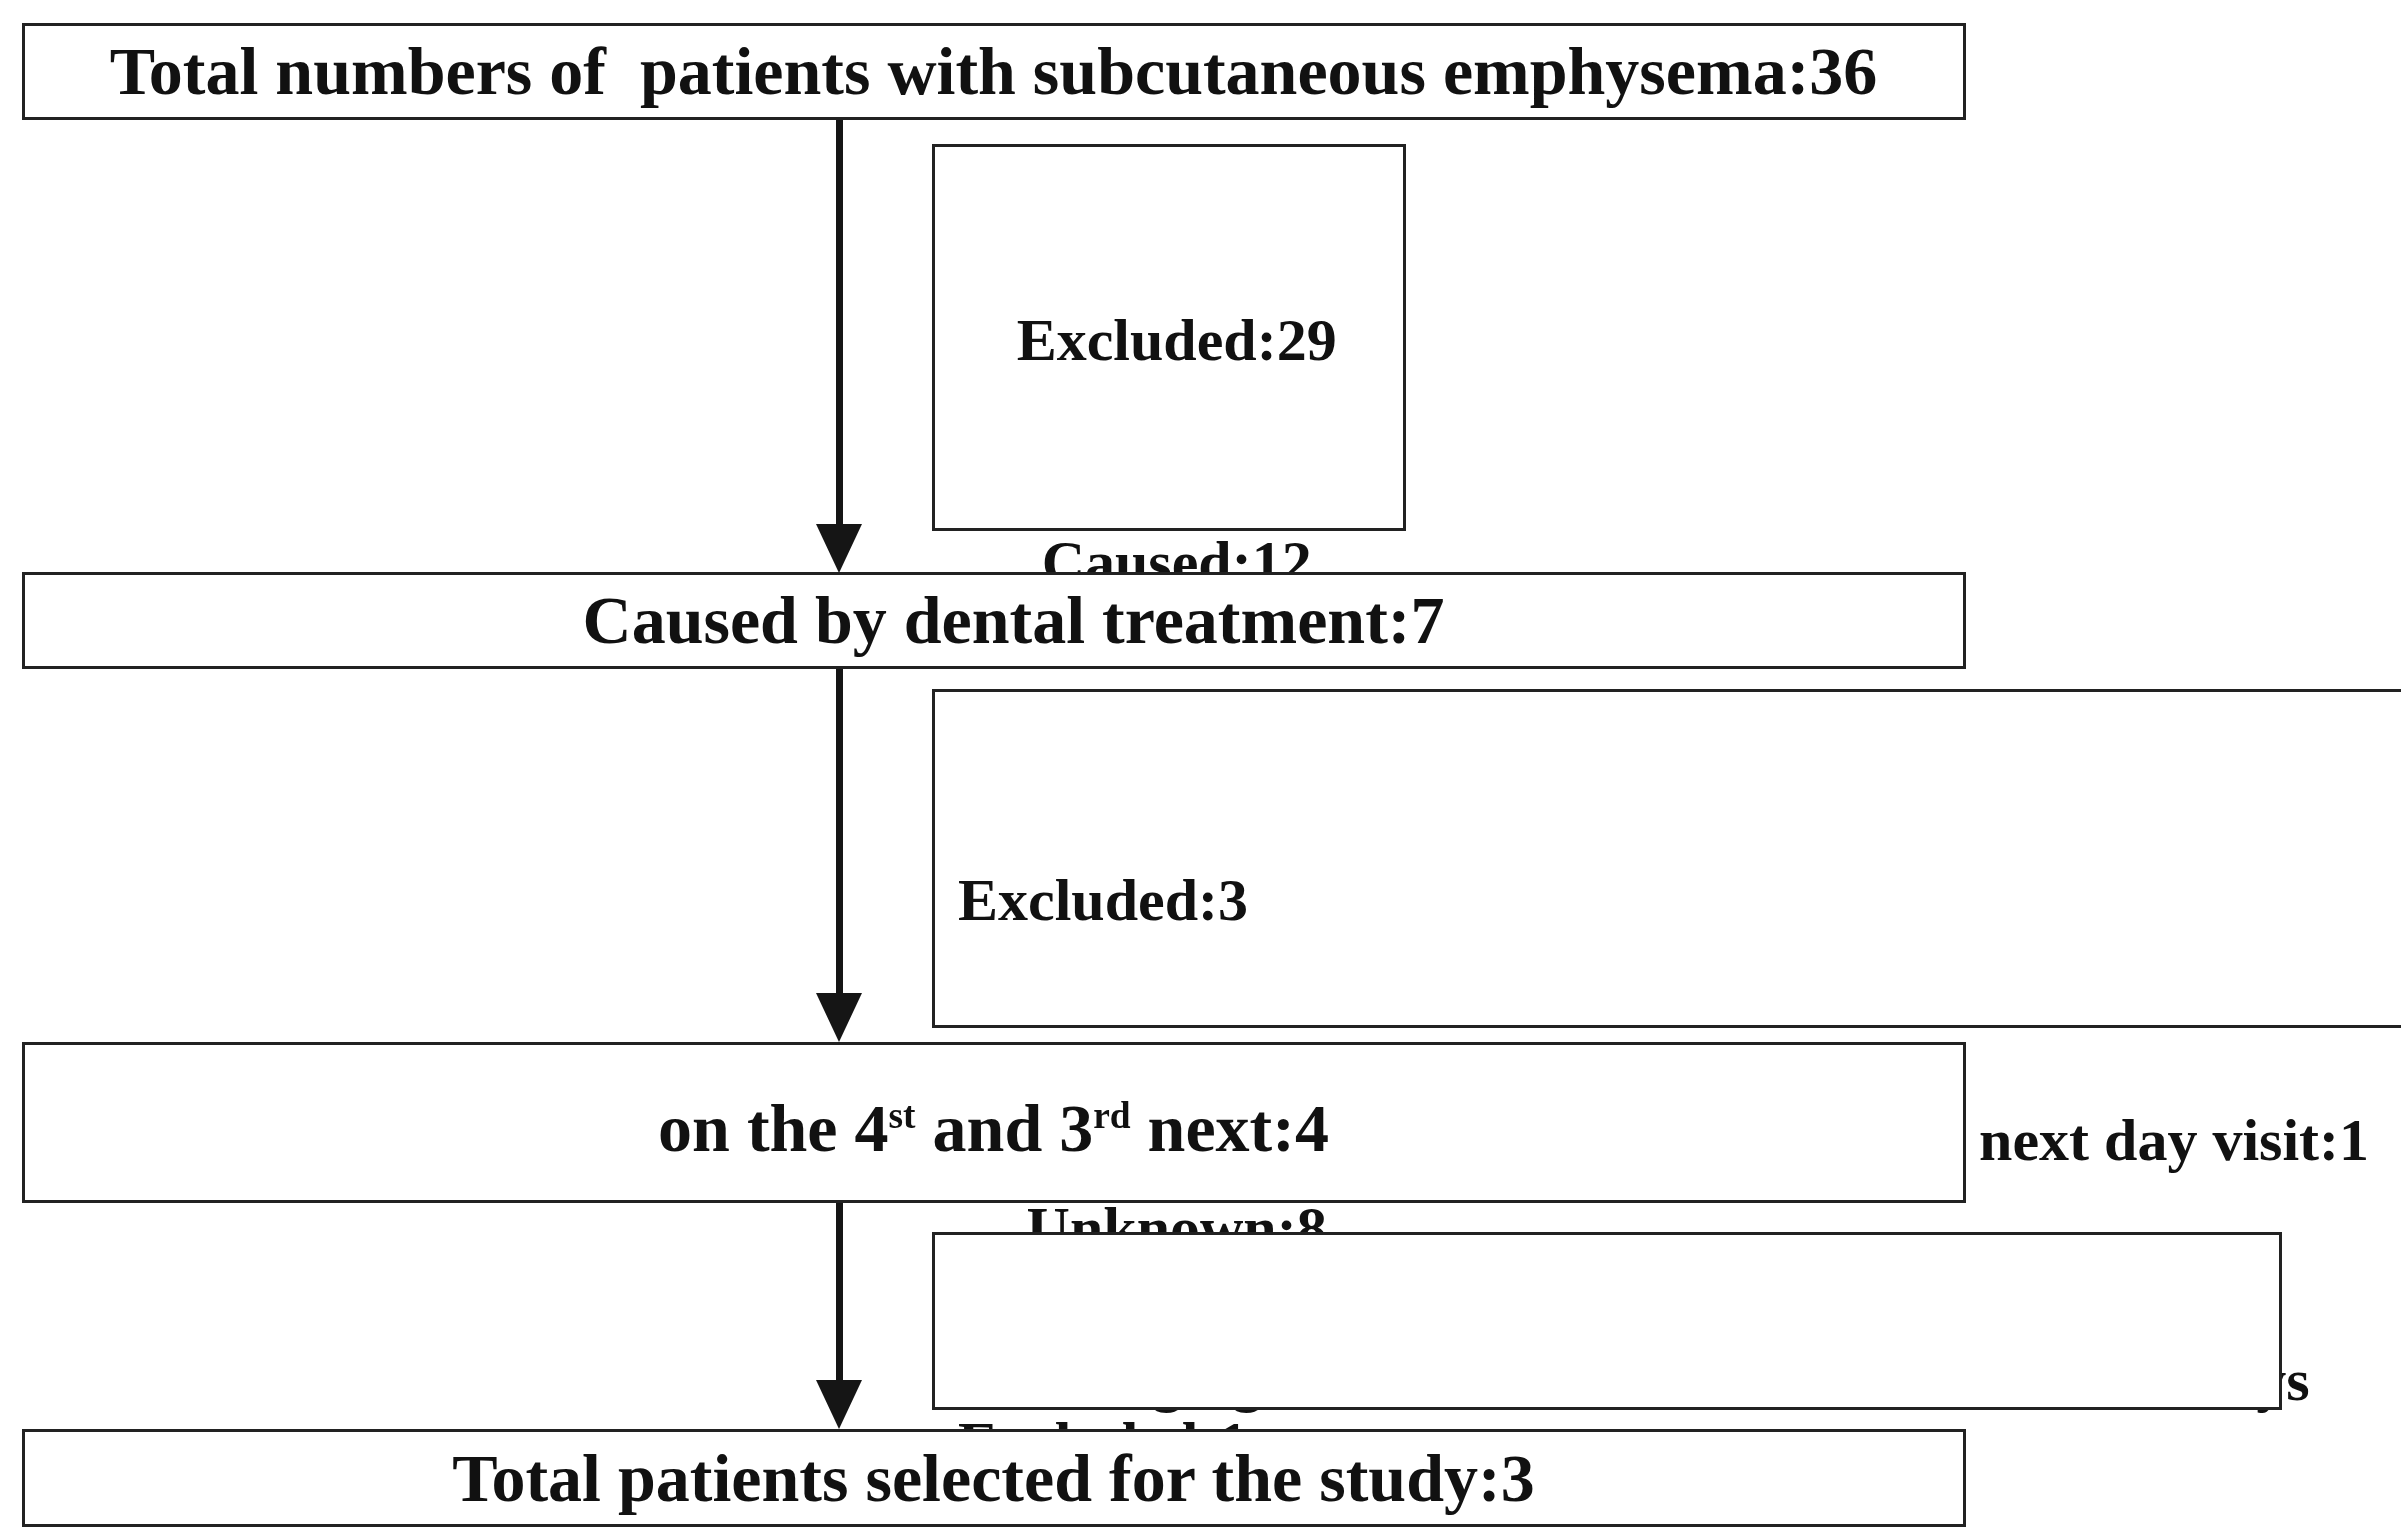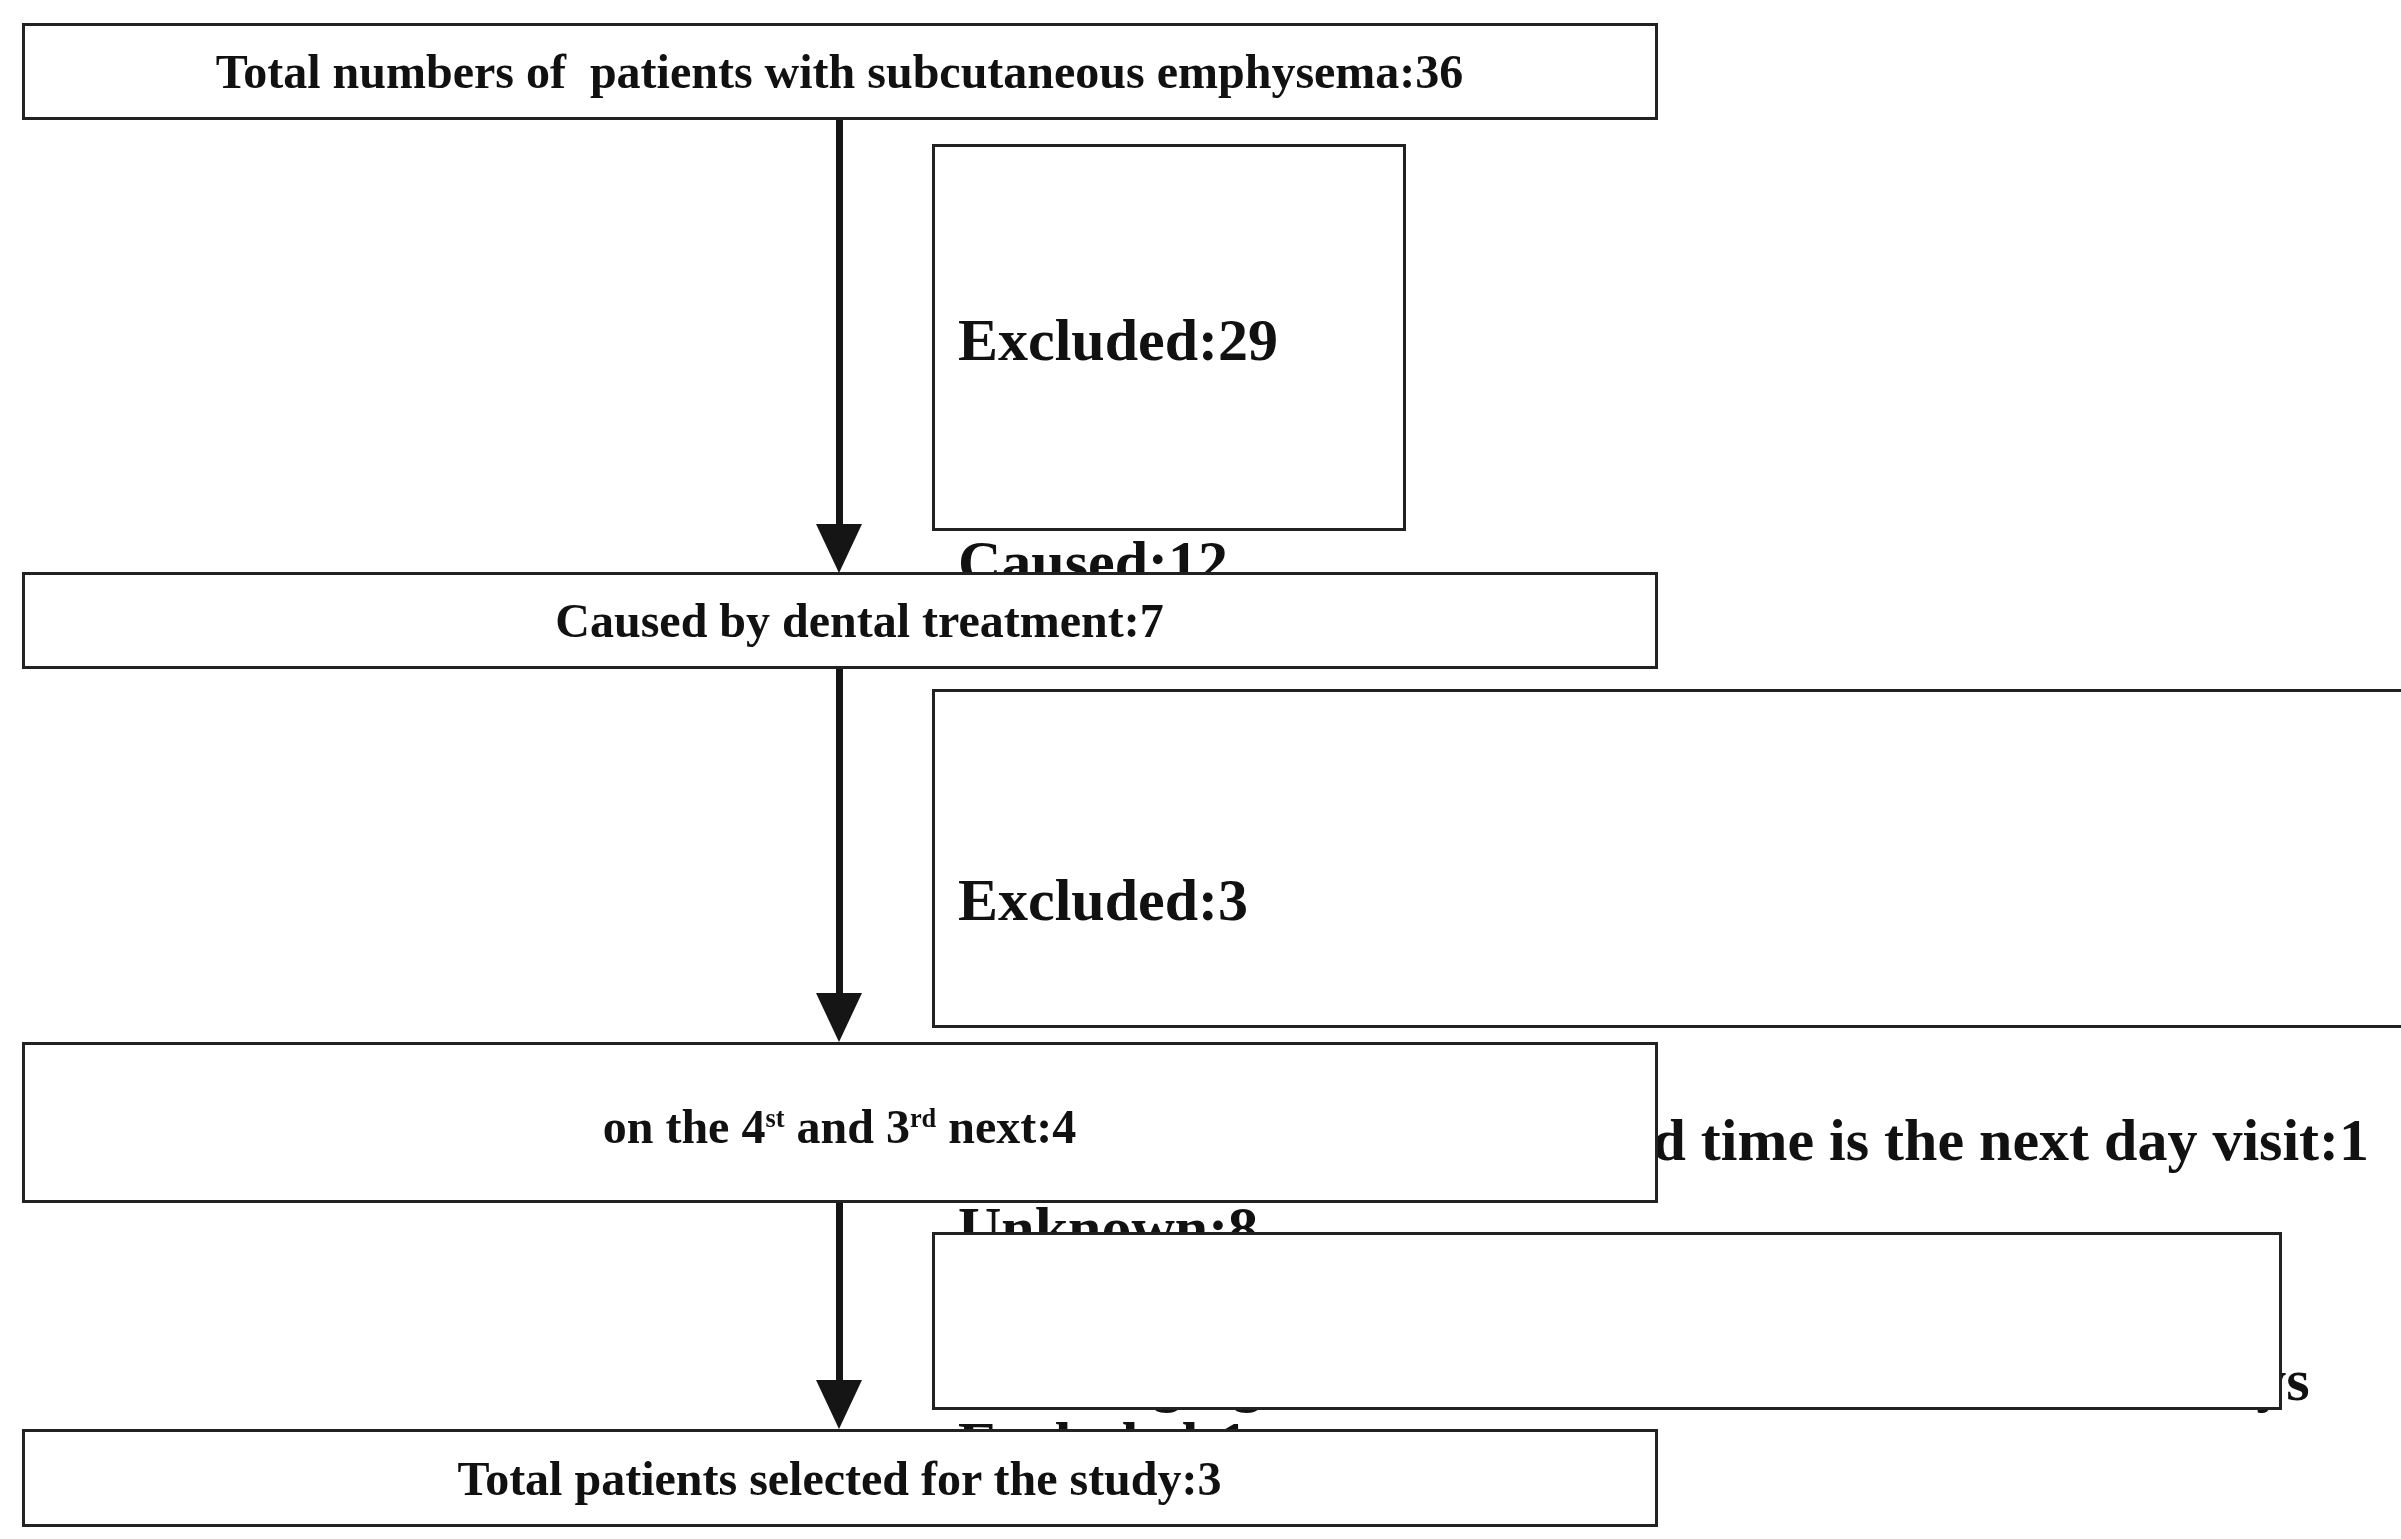--- a/index.html
+++ b/index.html
@@ -14,30 +14,30 @@
     background: #ffffff;
     font-family: "Liberation Serif", "DejaVu Serif", serif;
     font-weight: bold;
     color: #111111;
     overflow: hidden;
   }
   
   .main-box {
     position: absolute;
     left: 21.5px;
-    width: 1636px;
+    width: 1944px;
     border: 3.8px solid #222222;
     box-sizing: border-box;
     background: #ffffff;
     display: flex;
     flex-direction: column;
     align-items: center;
     justify-content: center;
     text-align: right;
-    font-size: 48px;
+    font-size: 68px;
     line-height: 77px;
     white-space: pre-wrap;
   }
   
   .excl-box {
     position: absolute;
     left: 932px;
     border: 3.1px solid #222222;
     box-sizing: border-box;
     background: #ffffff;
@@ -80,21 +80,21 @@
 
   <div class="main-box" style="top:23px;height:97px;">
     <span>Total numbers of  patients with subcutaneous emphysema:36</span>
   </div>
 
   <div class="arrow" style="left:816px;top:120px;height:453px;">
     <div class="arrow-line"></div>
     <div class="arrow-head"></div>
   </div>
 
-  <div class="excl-box" style="top:144px;width:474px;height:387px;line-height:74px;">
+  <div class="excl-box" style="top:144px;width:474px;height:387px;line-height:74px;text-align:center;">
     <div class="excl-line">Excluded:29</div>
     <div class="excl-line">Caused:12</div>
     <div class="excl-line">Operation:2</div>
     <div class="excl-line">Other:7</div>
     <div class="excl-line">Unknown:8</div>
   </div>
 
   <div class="main-box" style="top:572px;height:97px;padding-left:40px;">
     <span>Caused by dental treatment:7</span>
   </div>

